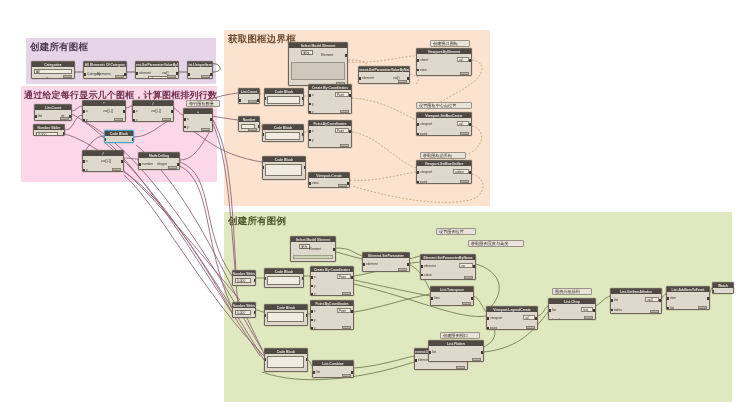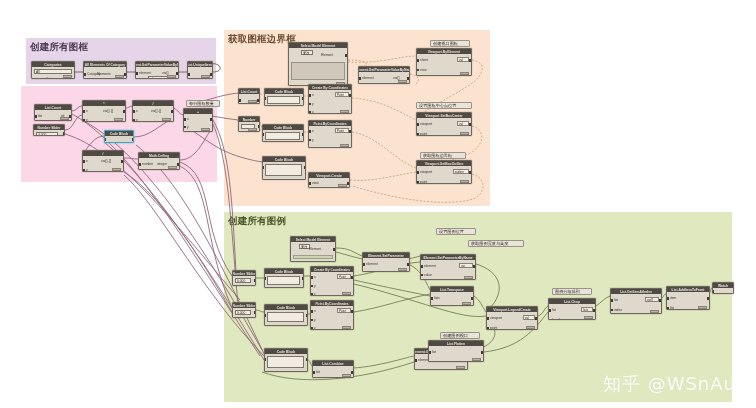--- a/index.html
+++ b/index.html
@@ -162,20 +162,21 @@
 </style>
 </head>
 <body>
 
 <div id="canvas">
 
   <div class="group" style="left:26px; top:38px; width:190px; height:46px; background:#e6d5e8;"></div>
   <div class="group-title" style="left:30px; top:41px; color:#4a3a52;">创建所有图框</div>
 
   <div class="group" style="left:21px; top:86px; width:196px; height:96px; background:#fcd7e8;"></div>
+  <div class="group-title" style="left:24px; top:89px; color:#6b2f4a; font-size:9px;">通过给定每行显示几个图框，计算图框排列行数</div>
 
   <div class="group" style="left:224px; top:30px; width:266px; height:176px; background:#fbe3cf;"></div>
   <div class="group-title" style="left:228px; top:33px; color:#6a4a31;">获取图框边界框</div>
 
   <div class="group" style="left:224px; top:212px; width:508px; height:190px; background:#dfe8be;"></div>
   <div class="group-title" style="left:228px; top:215px; color:#4a5526;">创建所有图例</div>
 
   <svg id="wires">
 
     <path class="w-dark" d="M75,72 C79,72 79,72 83,72"></path>
@@ -984,14 +985,13 @@
   <div class="note" style="left:440px;top:332px;width:40px;height:7px;">
       <span>创建图例视口</span>
     </div>
   <div class="note" style="left:552px;top:288px;width:40px;height:7px;">
       <span>图例分组排列</span>
     </div>
   <div class="note" style="left:186px;top:100px;width:34px;height:7px;">
       <span>每行图框数量</span>
     </div>
 
-  <div id="watermark">知乎 @WSnAu</div>
 </div>
 
 </body></html>

